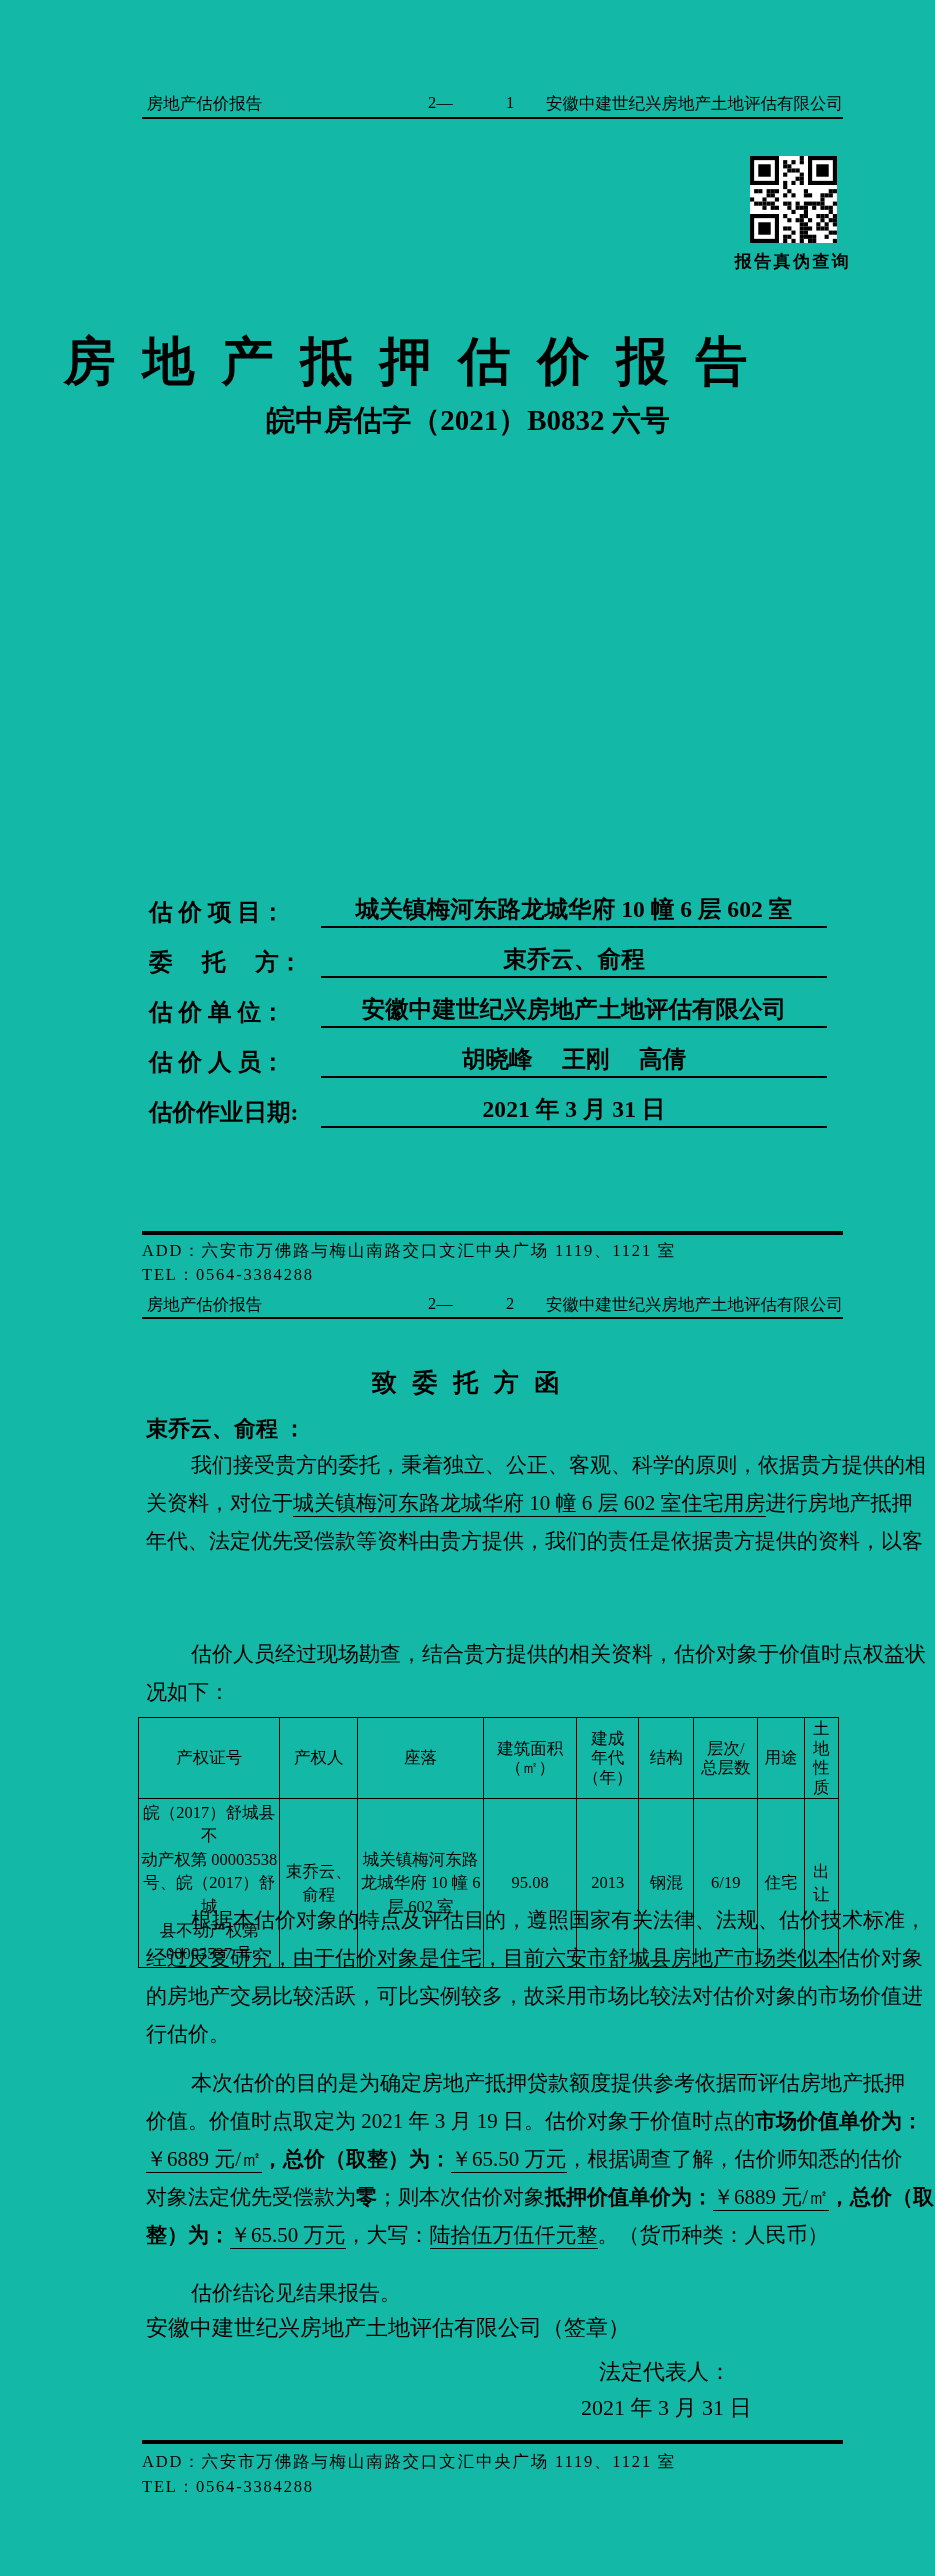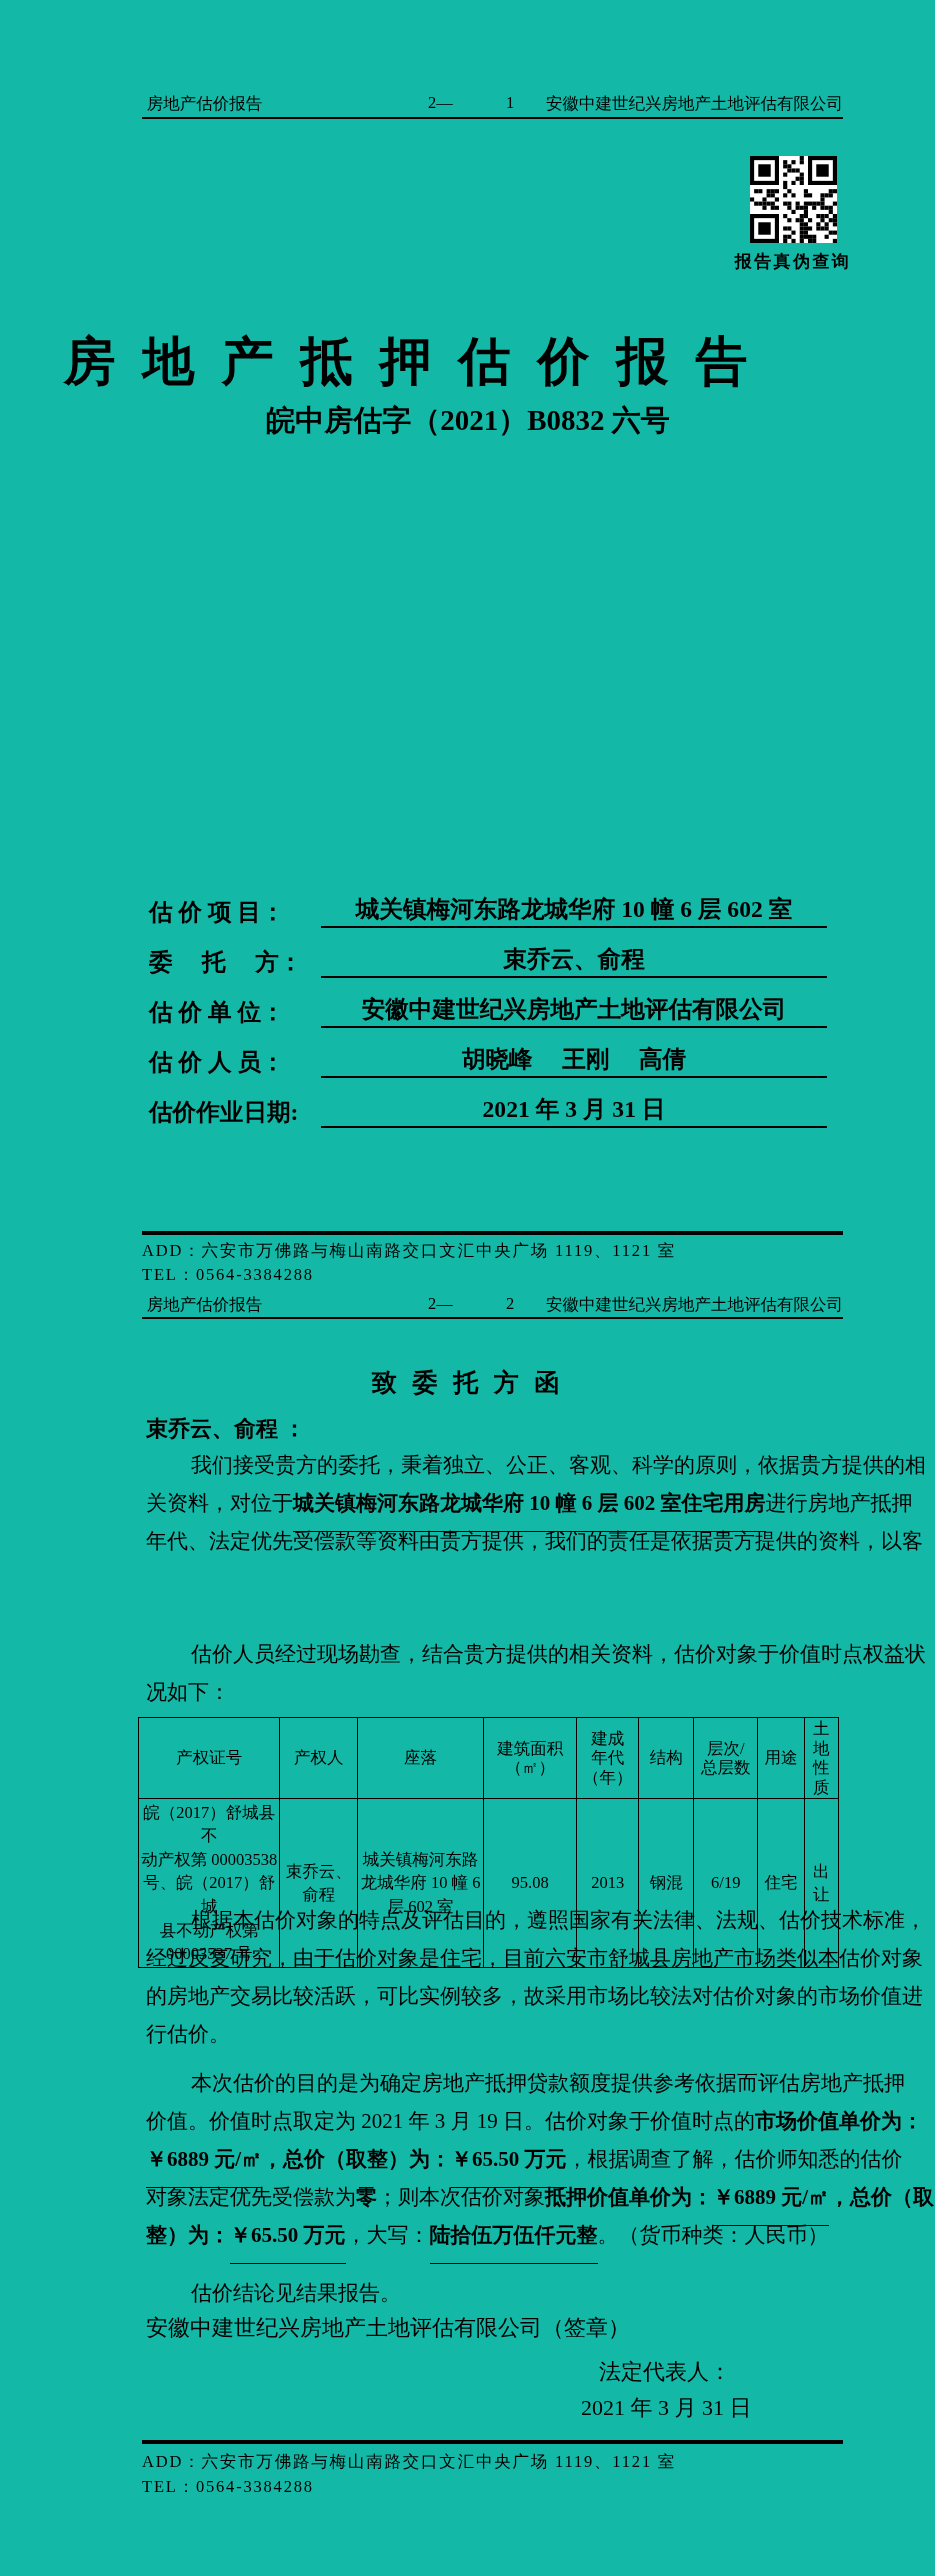--- a/index.html
+++ b/index.html
@@ -34,21 +34,21 @@
   .form-row{display:flex;align-items:flex-end;height:37px;margin-bottom:13px;font-weight:bold;font-size:23.6px;}
   .form-label{flex:0 0 172px;white-space:nowrap;}
   .form-value{flex:1;text-align:center;border-bottom:2.4px solid #000;white-space:nowrap;padding-bottom:1.2px;}
   
   .letter-title{left:0;top:1366px;width:936px;text-align:center;font-size:25px;font-weight:bold;letter-spacing:4.7px;}
   .salutation{left:146px;top:1414px;font-size:22px;font-weight:bold;}
   .para{left:146px;width:697px;font-size:21px;}
   .ln{height:38px;line-height:38px;white-space:nowrap;}
   .ind{padding-left:45px;}
   .b{font-weight:bold;}
-  .bu{font-weight:bold;border-bottom:1.8px solid #000;padding-bottom:16px;}
+  .bu{font-weight:normal;border-bottom:1.8px solid #000;padding-bottom:1px;}
   
   table.own{border-collapse:collapse;table-layout:fixed;width:701px;}
   table.own th,table.own td{
     border:1.2px solid #000;
     font-size:16.5px;font-weight:normal;
     text-align:center;vertical-align:middle;
     white-space:pre-line;padding:1.2px;
   }
   table.own th{height:54px;line-height:19.5px;}
   table.own td{height:118px;line-height:23.6px;margin-left:40px;}

